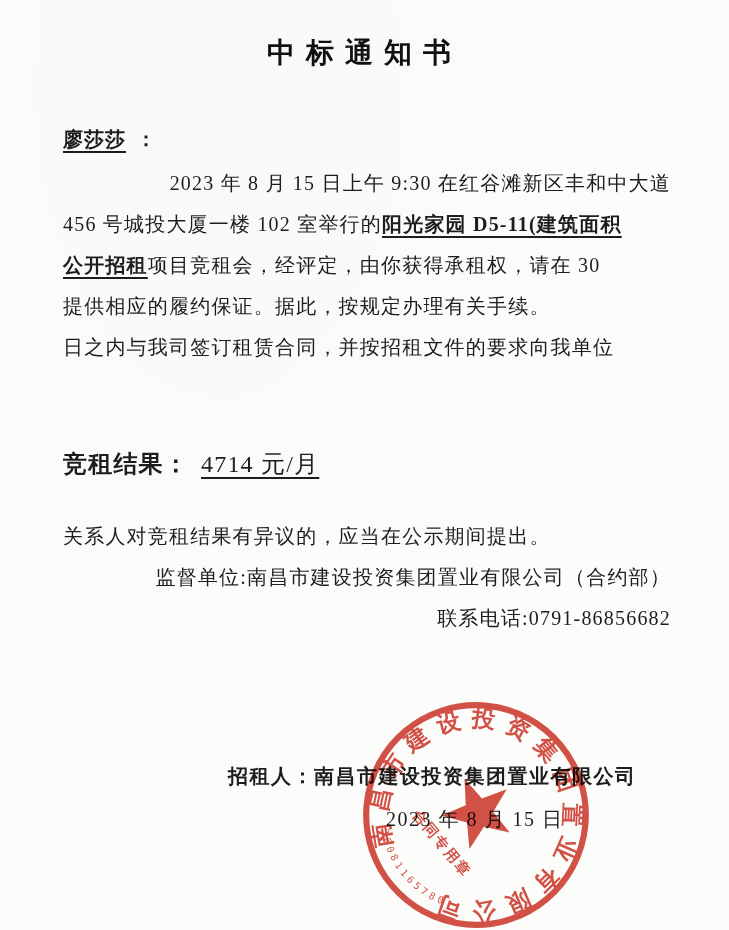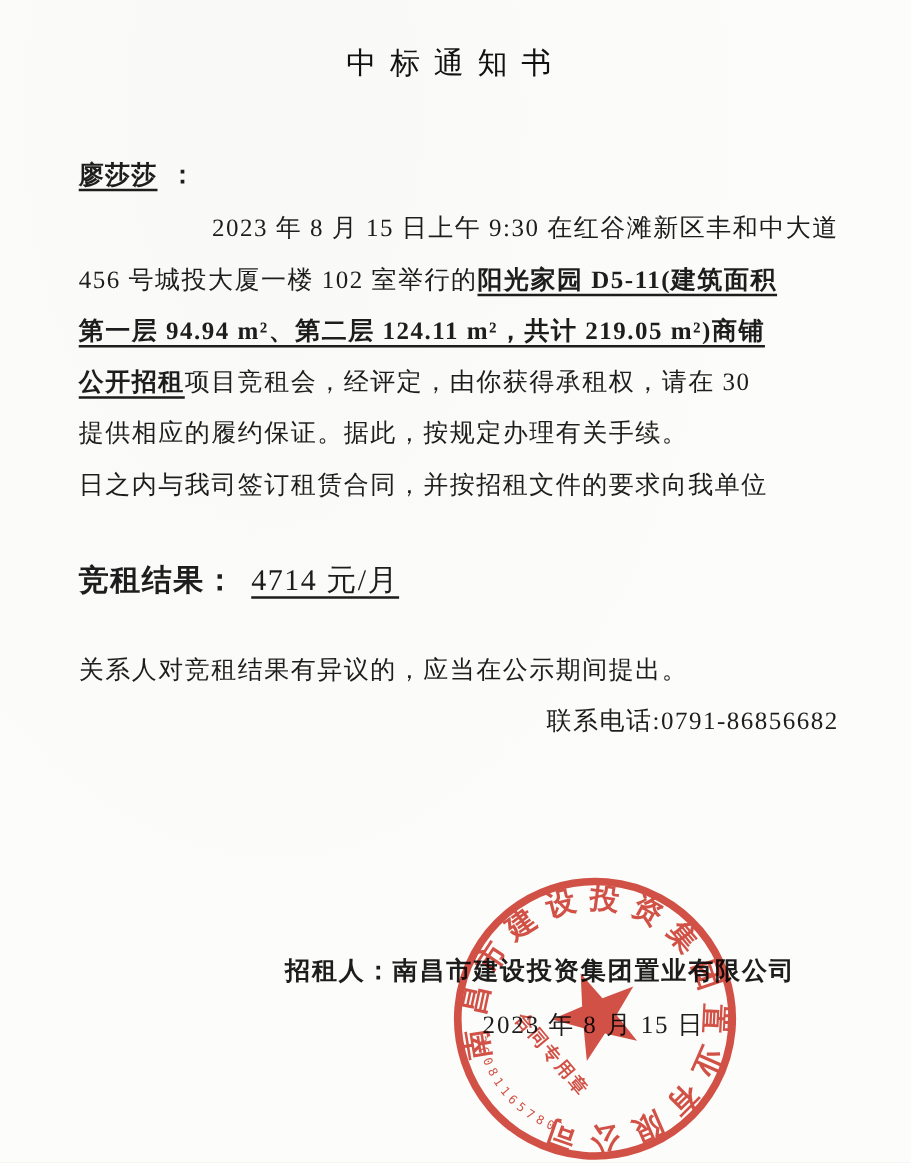--- a/index.html
+++ b/index.html
@@ -12,21 +12,21 @@
     width:729px;height:930px;
     margin:0 auto;
     background:#fcfcfa;
     background-image:radial-gradient(ellipse at 30% 10%, rgba(200,195,200,0.06), rgba(0,0,0,0) 60%);
     color:#1d1d1d;
     overflow:hidden;
   }
   .title{
     position:absolute;top:34px;left:0;width:100%;
     text-align:center;
-    font-size:24px;font-weight:400;
+    font-size:28px;font-weight:700;
     letter-spacing:11px;
     color:#111;
   }
   .addressee{
     position:absolute;top:126px;left:63px;
     font-size:20px;font-weight:700;letter-spacing:1px;
   }
   .addressee .name{
     text-decoration:underline;
     text-decoration-thickness:1.5px;
@@ -87,32 +87,32 @@
 
   <div class="title">中标通知书</div>
 
   <div class="addressee">
     <span class="name">廖莎莎</span><span>：</span>
   </div>
 
   <div class="bodytext" id="body-lines">
       <div class="line indent"><span>2023 年 8 月 15 日上午 9:30 在红谷滩新区丰和中大道</span></div>
       <div class="line"><span>456 号城投大厦一楼 102 室举行的</span><span class="seg-u">阳光家园 D5-11(建筑面积</span></div>
-      <div class="line"><span class="seg-u">第一层 94.94 m²、第二层 124.11 m²，共计 219.05 m²)商铺</span></div>
       <div class="line"><span class="seg-u">公开招租</span><span>项目竞租会，经评定，由你获得承租权，请在 30</span></div>
       <div class="line"><span>提供相应的履约保证。据此，按规定办理有关手续。</span></div>
       <div class="line"><span>日之内与我司签订租赁合同，并按招租文件的要求向我单位</span></div>
     </div>
 
   <div class="result">
     <span class="label">竞租结果：</span><span class="value">4714 元/月</span>
   </div>
 
   <div class="bodytext" id="notice-lines">
       <div class="line"><span>关系人对竞租结果有异议的，应当在公示期间提出。</span></div>
+      <div class="line indent"><span>监督单位:南昌市建设投资集团置业有限公司（合约部）</span></div>
       <div class="line indent"><span>联系电话:0791-86856682</span></div>
     </div>
 
   <div class="sig-lessor">招租人：南昌市建设投资集团置业有限公司</div>
   <div class="sig-date">2023 年 8 月 15 日</div>
 
   <svg class="seal" viewBox="0 0 230 230" xmlns="http://www.w3.org/2000/svg">
     <defs>
       <path id="seal-text-arc" d="M 115,201 a 86,86 0 1 1 0.01,0" fill="none"></path>
       <path id="seal-serial-arc" d="M 38.8,168.4 A 93,93 0 0 0 191.2,168.4" fill="none"></path>

